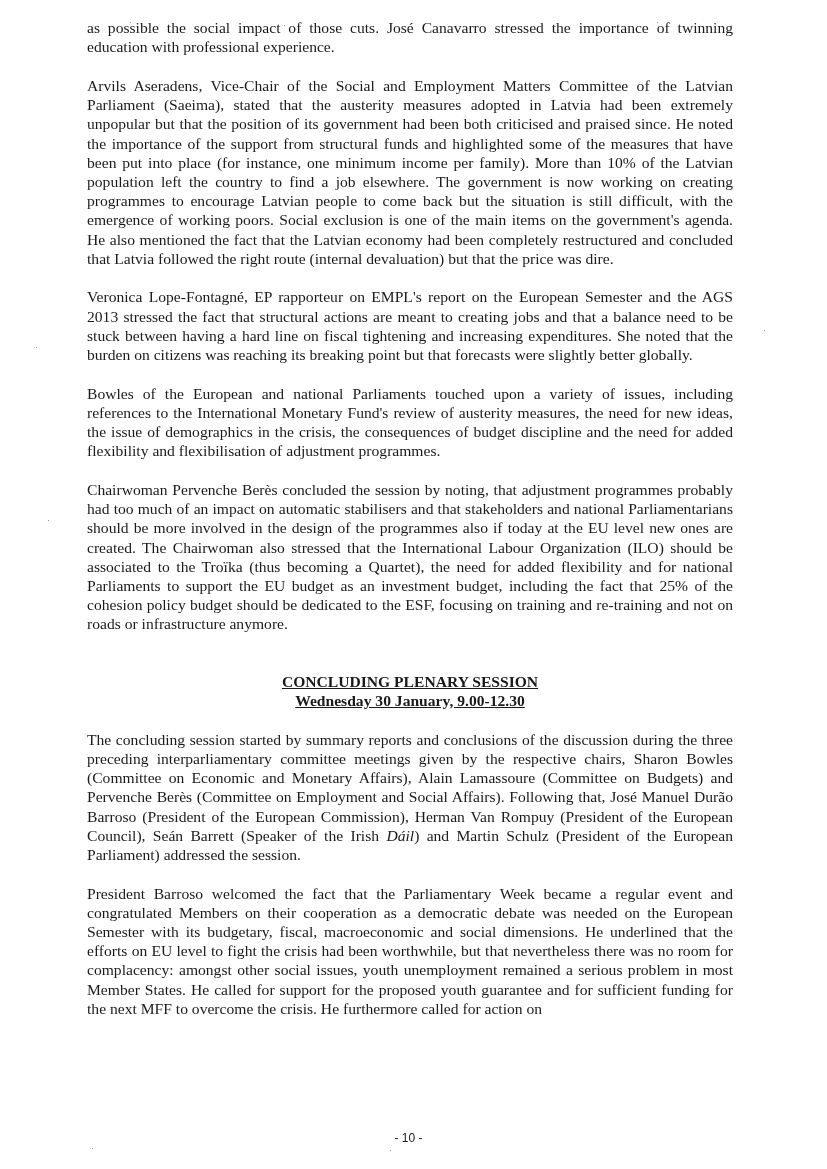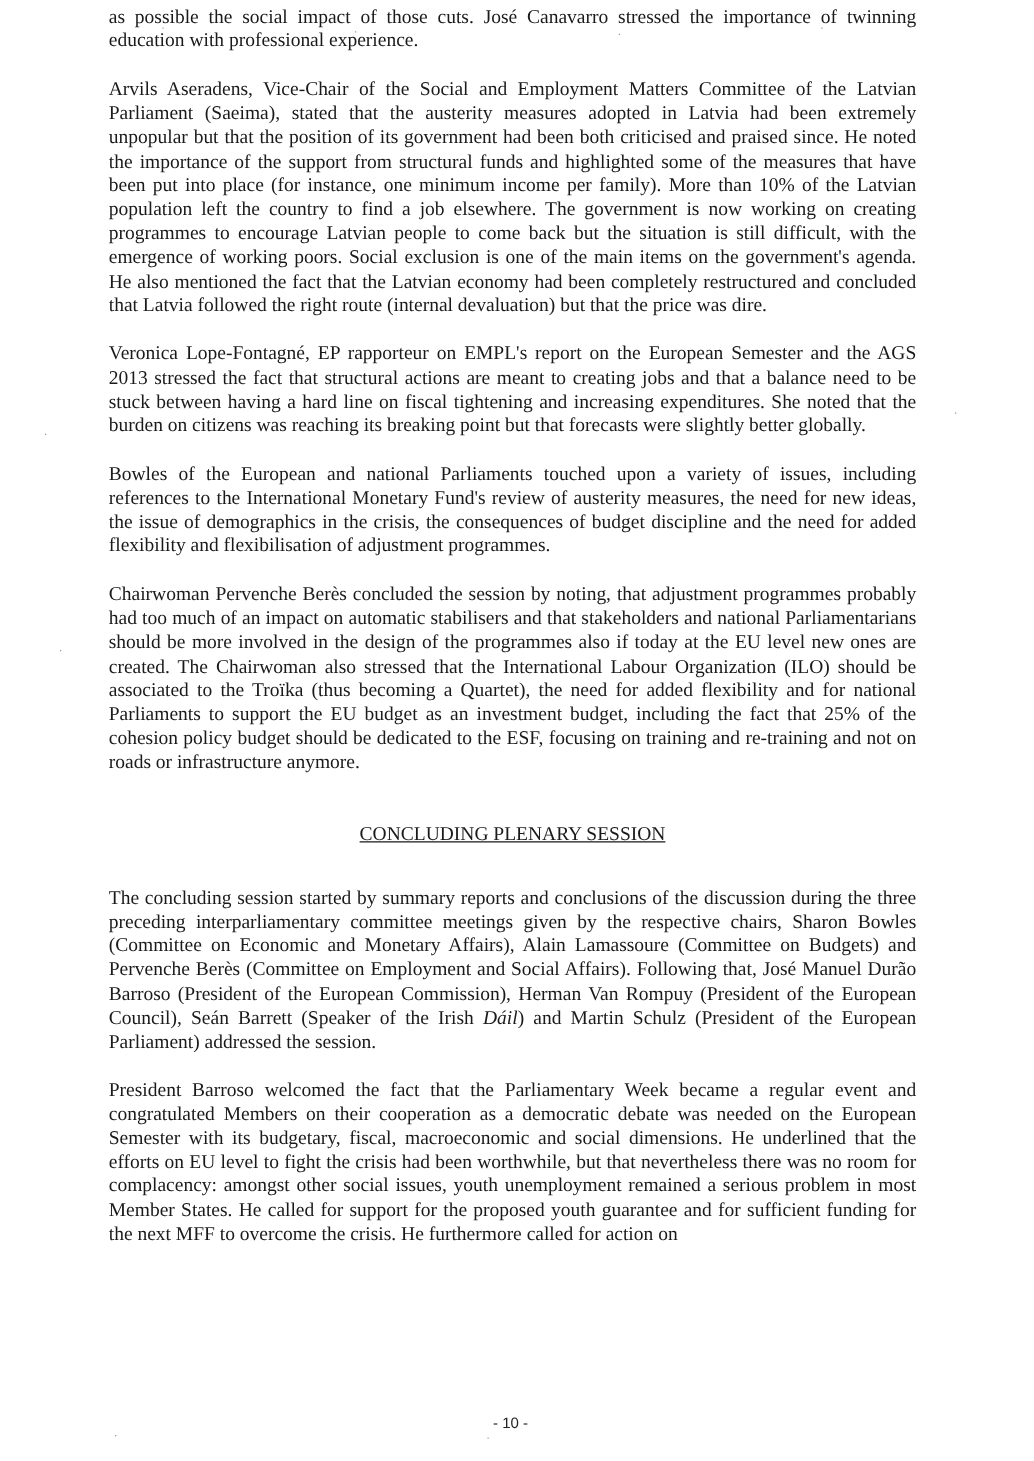--- a/index.html
+++ b/index.html
@@ -11,38 +11,38 @@
       width: 827px;
       height: 1169px;
       position: relative;
       overflow: hidden;
       font-family: "Liberation Serif", "DejaVu Serif", serif;
       color: #1a1a1a;
     }
     .page {
       position: absolute;
       left: 87px;
-      top: 4px;
+      top: 18px;
       width: 646px;
       font-size: 15.6px;
       line-height: 19.2px;
     }
     .para {
       margin: 0 0 19.5px 0;
       text-align: justify;
       text-align-last: left;
     }
     .para b {
       font-weight: normal;
     }
     .heading-block {
       text-align: center;
       margin-top: 38px;
-      margin-bottom: 32px;
-      font-weight: normal;
+      margin-bottom: 20px;
+      font-weight: bold;
       text-decoration: underline;
       line-height: 19px;
     }
     .heading-block div {
       display: block;
     }
     .page-number {
       position: absolute;
       top: 1131px;
       left: 0;
@@ -66,20 +66,21 @@
   <div id="top-paras">
       <p class="para"><span>as possible the social impact of those cuts. José Canavarro stressed the importance of twinning education with professional experience.</span></p>
       <p class="para"><b>Arvils Aseradens</b><span>, Vice-Chair of the Social and Employment Matters Committee of the Latvian Parliament (Saeima), stated that the austerity measures adopted in Latvia had been extremely unpopular but that the position of its government had been both criticised and praised since. He noted the importance of the support from structural funds and highlighted some of the measures that have been put into place (for instance, one minimum income per family). More than 10% of the Latvian population left the country to find a job elsewhere. The government is now working on creating programmes to encourage Latvian people to come back but the situation is still difficult, with the emergence of working poors. Social exclusion is one of the main items on the government's agenda. He also mentioned the fact that the Latvian economy had been completely restructured and concluded that Latvia followed the right route (internal devaluation) but that the price was dire.</span></p>
       <p class="para"><b>Veronica Lope-Fontagné</b><span>, EP rapporteur on EMPL's report on the European Semester and the AGS 2013 stressed the fact that structural actions are meant to creating jobs and that a balance need to be stuck between having a hard line on fiscal tightening and increasing expenditures. She noted that the burden on citizens was reaching its breaking point but that forecasts were slightly better globally.</span></p>
       <p class="para"><b>Bowles of the European and national Parliaments</b><span> touched upon a variety of issues, including references to the International Monetary Fund's review of austerity measures, the need for new ideas, the issue of demographics in the crisis, the consequences of budget discipline and the need for added flexibility and flexibilisation of adjustment programmes.</span></p>
       <p class="para"><span>Chairwoman </span><b>Pervenche Berès</b><span> concluded the session by noting, that adjustment programmes probably had too much of an impact on automatic stabilisers and that stakeholders and national Parliamentarians should be more involved in the design of the programmes also if today at the EU level new ones are created. The Chairwoman also stressed that the International Labour Organization (ILO) should be associated to the Troïka (thus becoming a Quartet), the need for added flexibility and for national Parliaments to support the EU budget as an investment budget, including the fact that 25% of the cohesion policy budget should be dedicated to the ESF, focusing on training and re-training and not on roads or infrastructure anymore.</span></p>
     </div>
 
   <div class="heading-block">
     <div>CONCLUDING PLENARY SESSION</div>
+    <div>Wednesday 30 January, 9.00-12.30</div>
   </div>
 
   <div id="section-paras">
       <p class="para"><span>The concluding session started by summary reports and conclusions of the discussion during the three preceding interparliamentary committee meetings given by the respective chairs, </span><b>Sharon Bowles</b><span> (Committee on Economic and Monetary Affairs), </span><b>Alain Lamassoure</b><span> (Committee on Budgets) and </span><b>Pervenche Berès</b><span> (Committee on Employment and Social Affairs). Following that, </span><b>José Manuel Durão Barroso</b><span> (President of the European Commission), </span><b>Herman Van Rompuy</b><span> (President of the European Council), </span><b>Seán Barrett</b><span> (Speaker of the Irish </span><i>Dáil</i><span>) and </span><b>Martin Schulz</b><span> (President of the European Parliament) addressed the session.</span></p>
       <p class="para"><b>President Barroso</b><span> welcomed the fact that the Parliamentary Week became a regular event and congratulated Members on their cooperation as a democratic debate was needed on the European Semester with its budgetary, fiscal, macroeconomic and social dimensions. He underlined that the efforts on EU level to fight the crisis had been worthwhile, but that nevertheless there was no room for complacency: amongst other social issues, youth unemployment remained a serious problem in most Member States. He called for support for the proposed youth guarantee and for sufficient funding for the next MFF to overcome the crisis. He furthermore called for action on</span></p>
     </div>
 </div>
 
 <div class="page-number">- 10 -</div>
 

